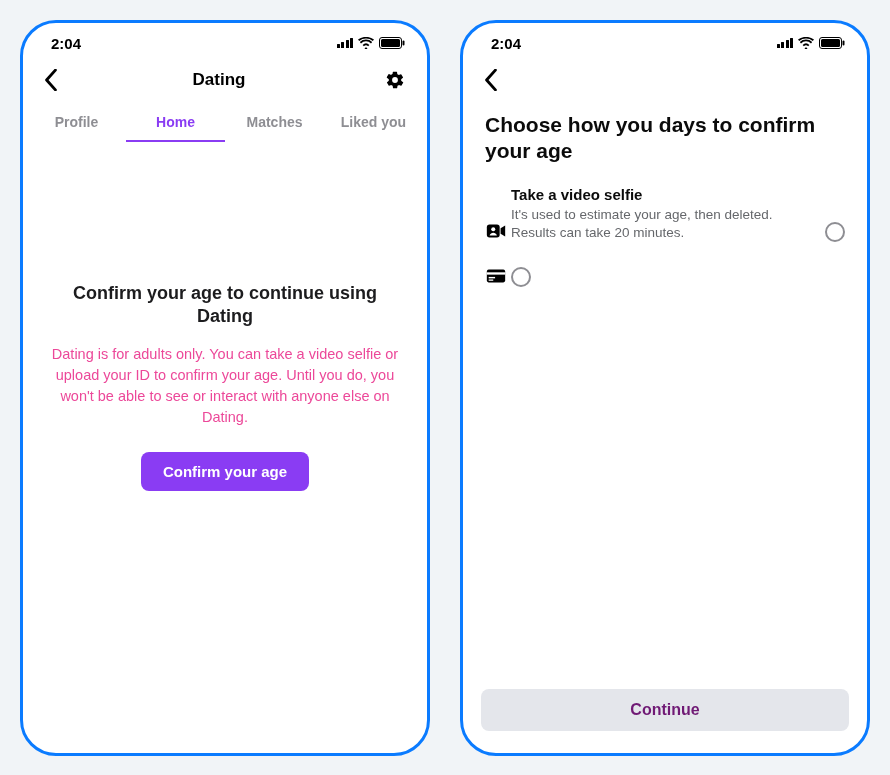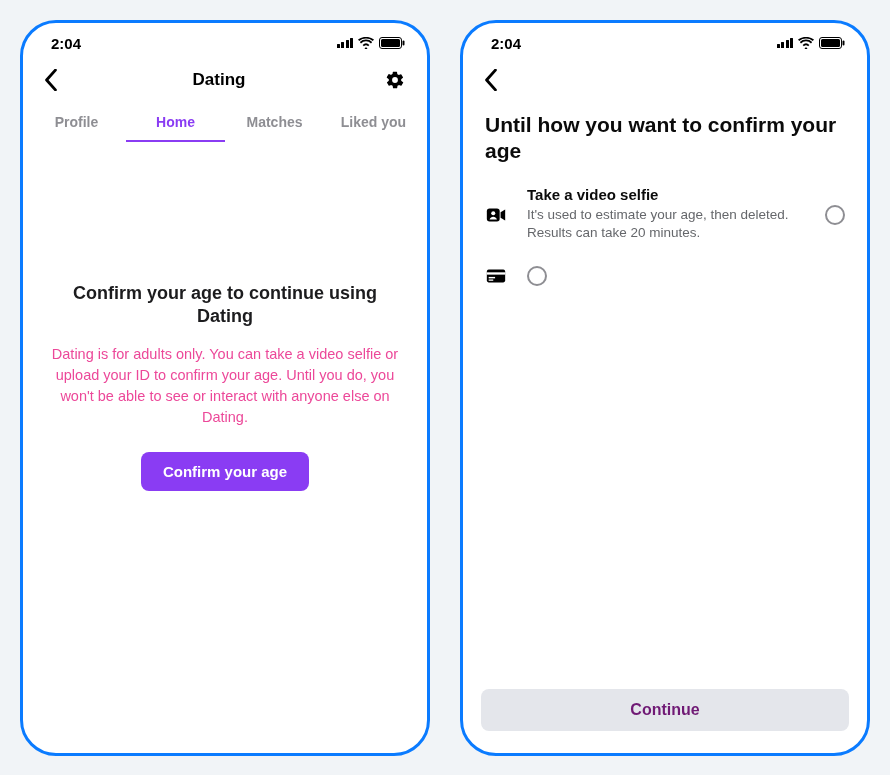--- a/index.html
+++ b/index.html
@@ -113,22 +113,22 @@
   }
   .content2 h2 {
     font-size: 21px;
     font-weight: 800;
     line-height: 1.25;
     color: #0b0b0b;
     margin-bottom: 22px;
   }
   .option {
     display: flex;
-    align-items: center;
-    gap: 20px;
+    align-items: flex-end;
+    gap: 4px;
     margin-bottom: 22px;
     cursor: pointer;
   }
   .option-icon {
     width: 22px; height: 22px;
     flex-shrink: 0;
     margin-top: 1px;
   }
   .option-body { flex: 1; }
   .option-title {
@@ -244,21 +244,21 @@
 
   <div class="nav-bar">
     <div class="back-btn">
       <svg width="14" height="22" viewBox="0 0 12 20">
           <path d="M10 1L2 10l8 9" stroke="#000" stroke-width="2.6" fill="none" stroke-linecap="round" stroke-linejoin="round"></path>
         </svg>
     </div>
   </div>
 
   <div class="content2">
-    <h2>Until how you want to confirm your age</h2>
+    <h2>Choose how you days to confirm your age</h2>
 
     <div class="option">
       <span class="option-icon">
         <svg width="22" height="22" viewBox="0 0 24 24">
             <rect x="2" y="5" width="14" height="14" rx="3" fill="#000"></rect>
             <circle cx="9" cy="10" r="2.2" fill="#fff"></circle>
             <path d="M5 17c.7-2 2.2-3 4-3s3.3 1 4 3" fill="#fff"></path>
             <path d="M17 9l5-3v12l-5-3z" fill="#000"></path>
           </svg>
       </span>

